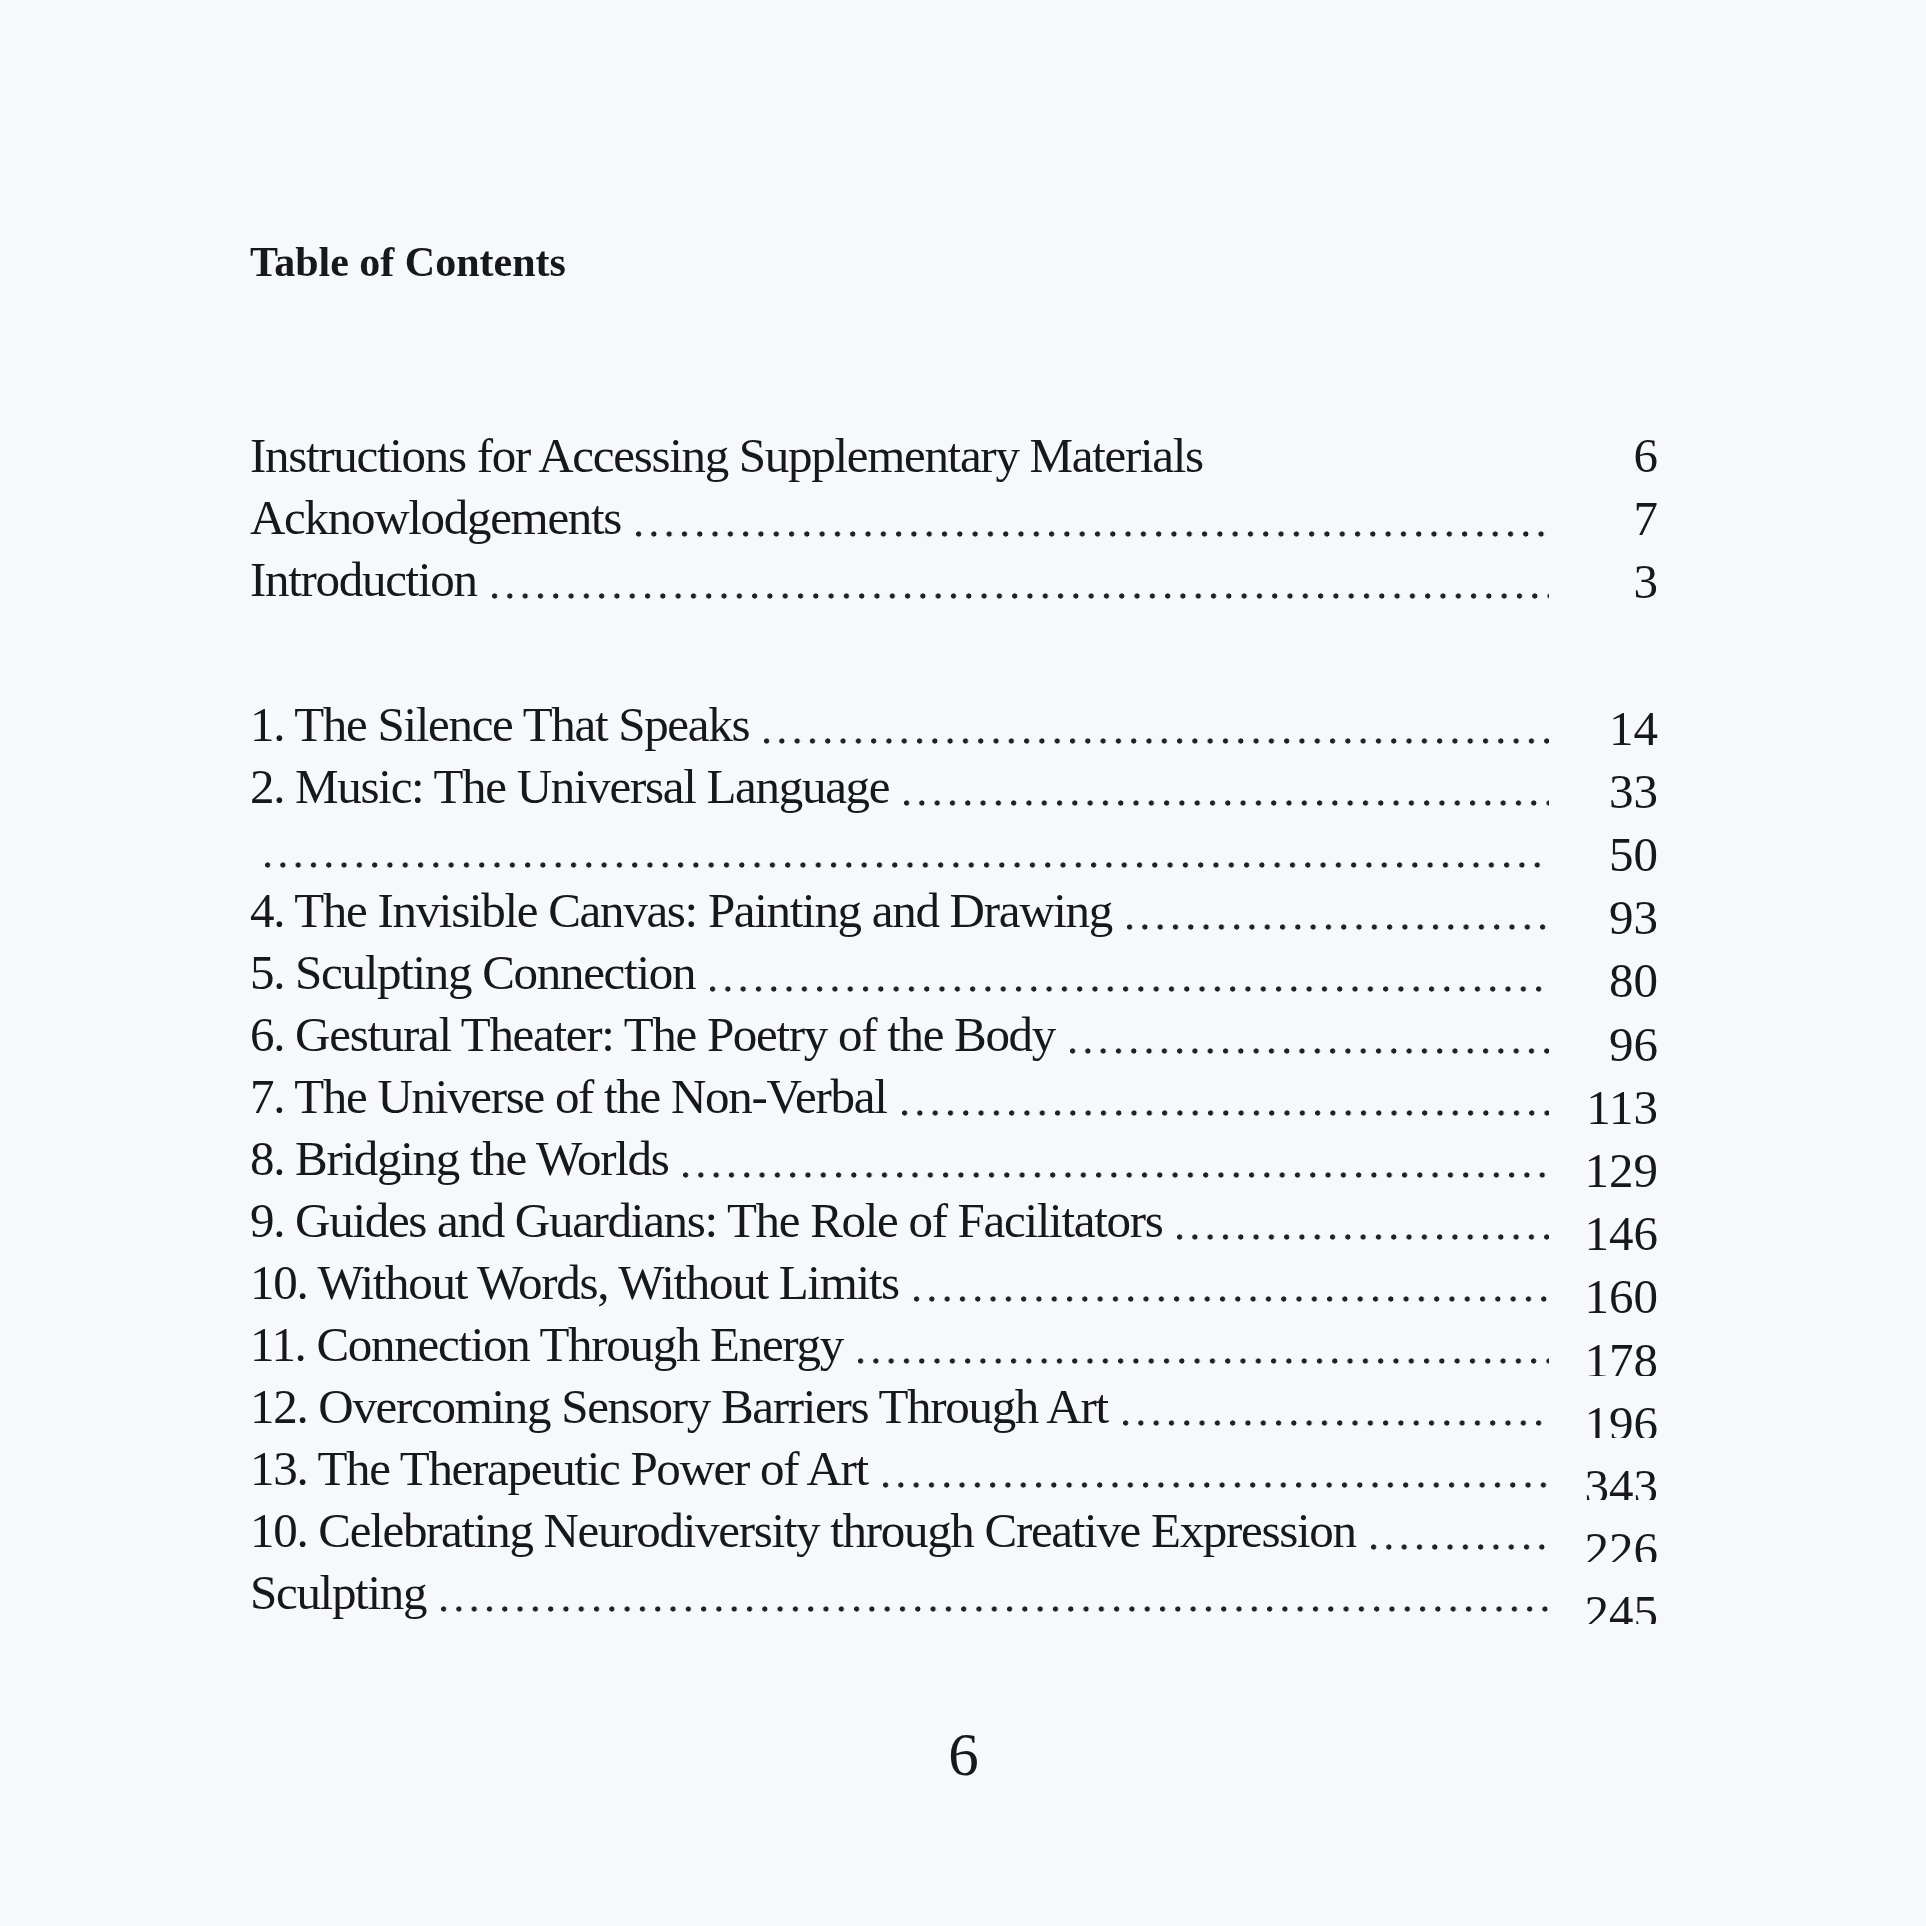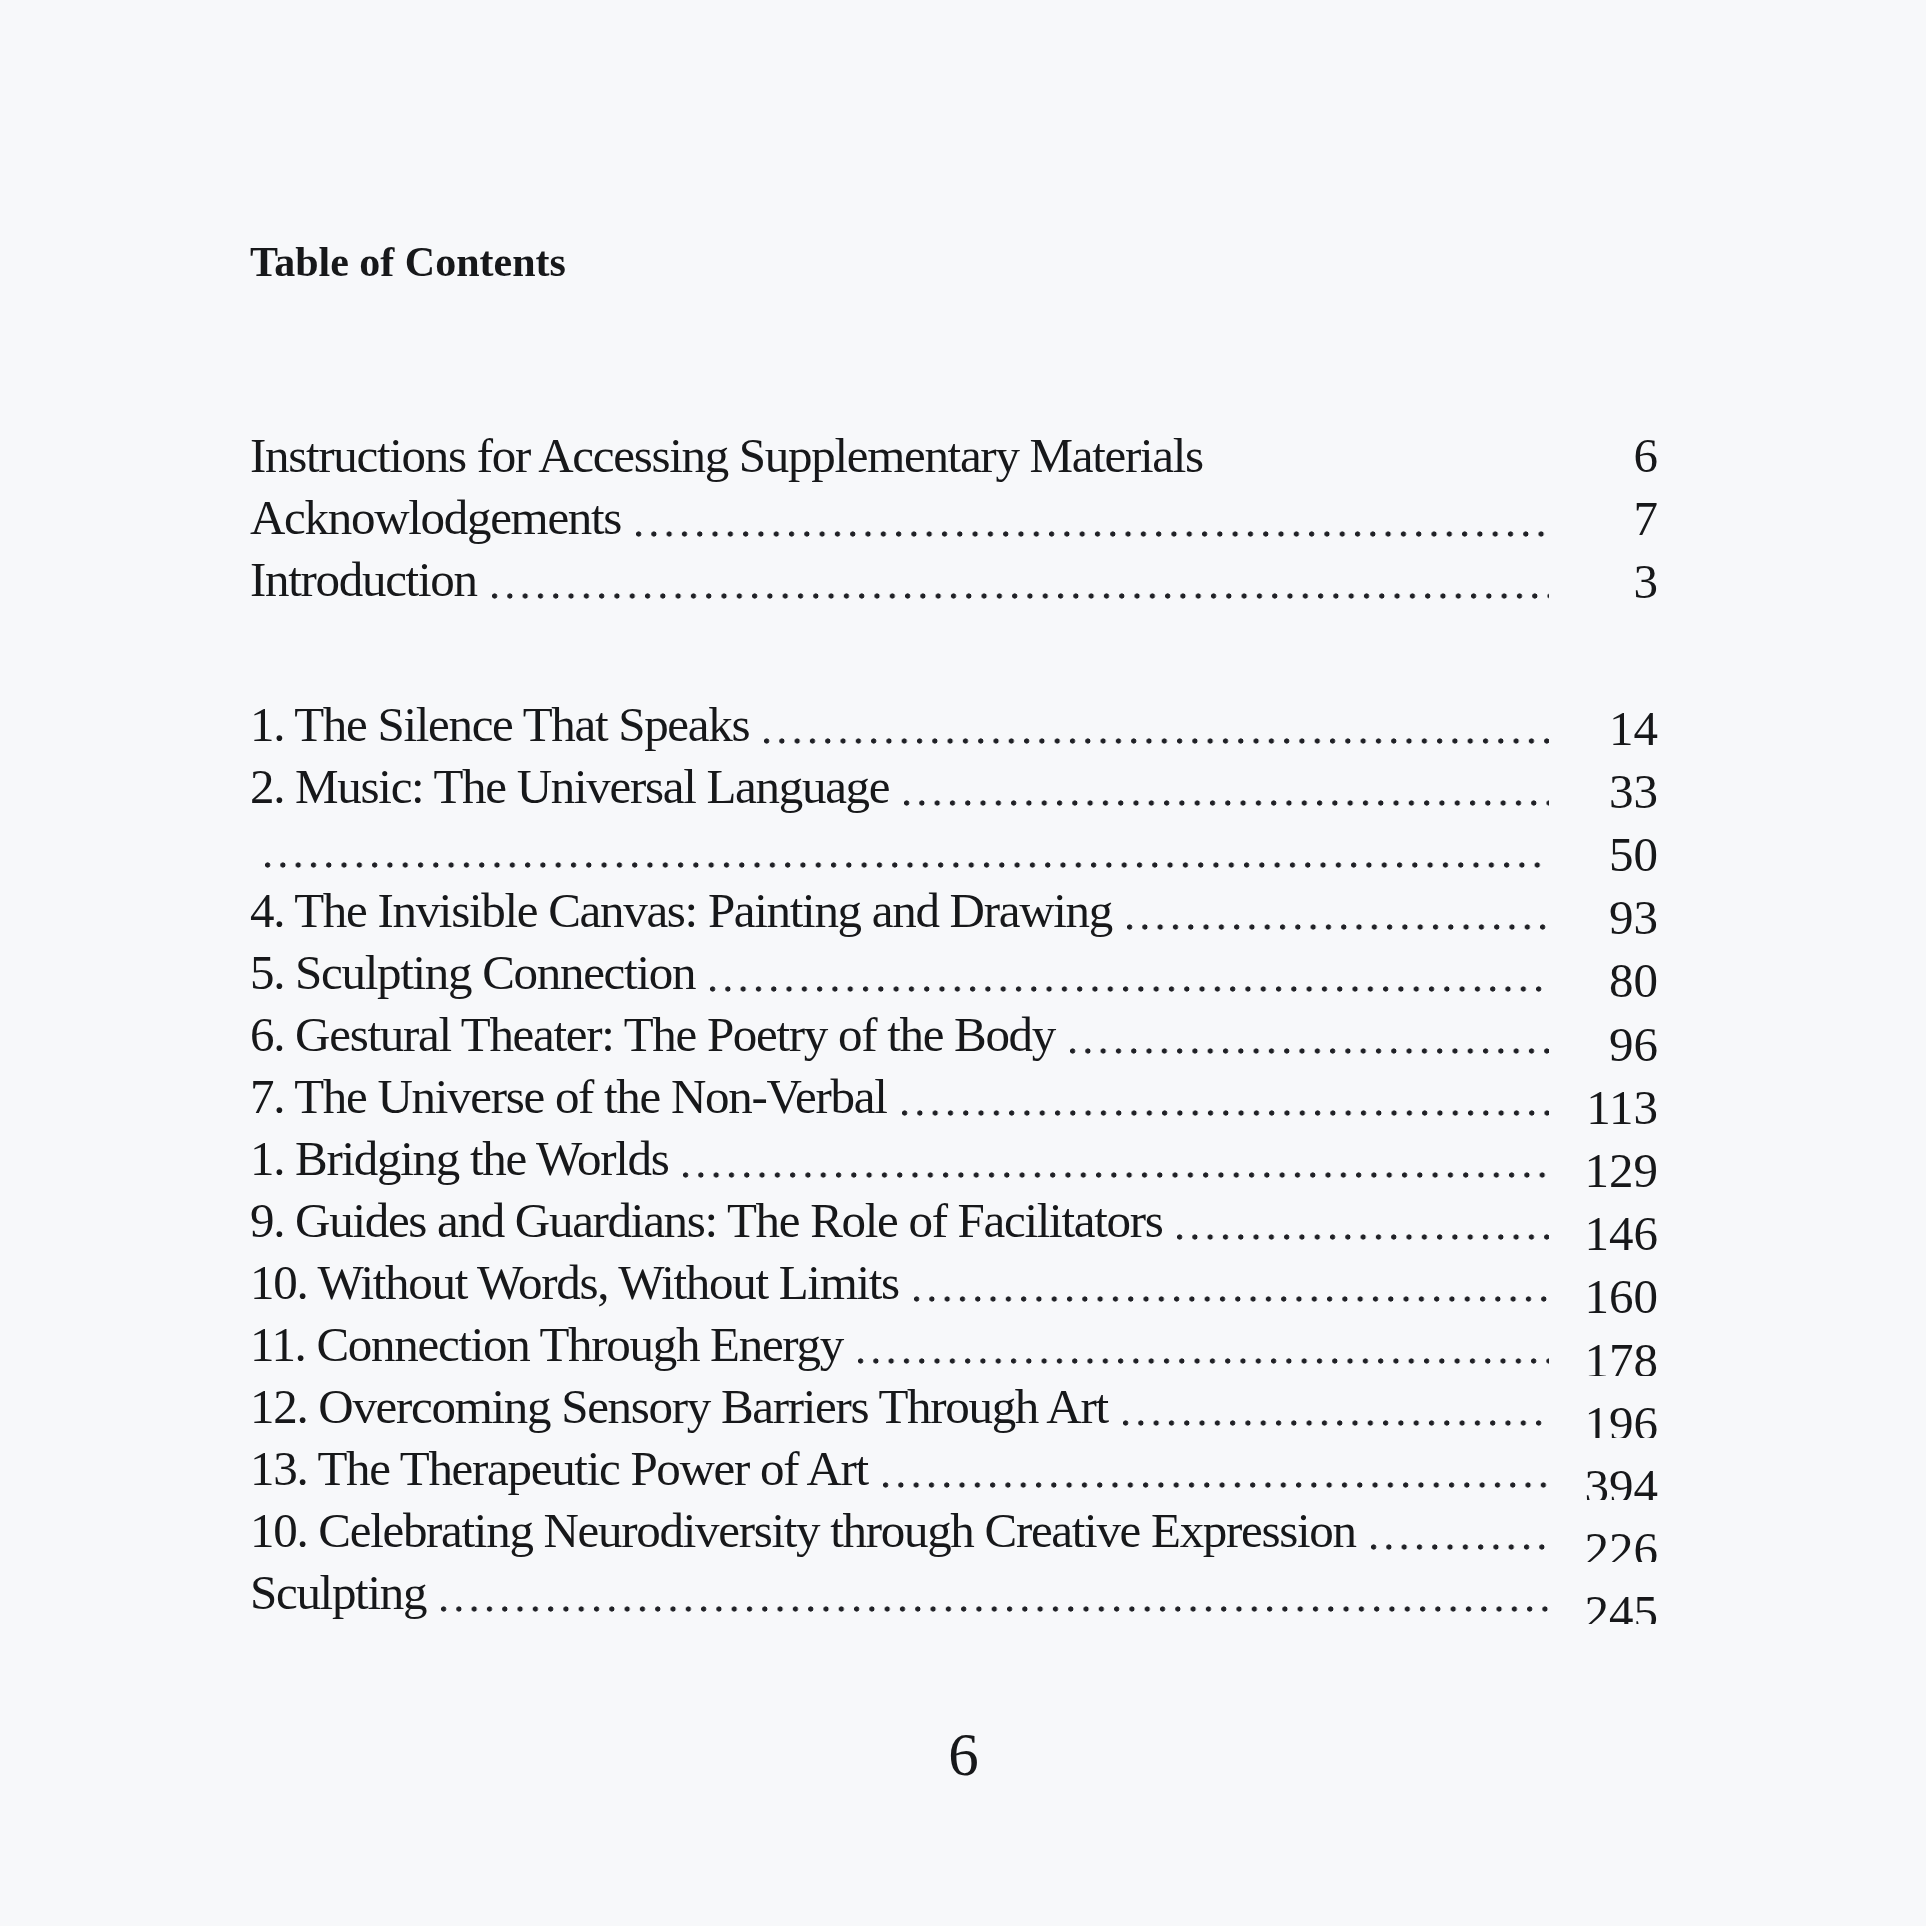--- a/index.html
+++ b/index.html
@@ -146,21 +146,21 @@
       <span class="t">6. Gestural Theater: The Poetry of the Body</span>
       <span class="leader"></span>
       <span class="pg">96</span>
     </div>
     <div class="row" style="--i:9">
       <span class="t">7. The Universe of the Non-Verbal</span>
       <span class="leader"></span>
       <span class="pg">113</span>
     </div>
     <div class="row" style="--i:10">
-      <span class="t">1. Bridging the Worlds</span>
+      <span class="t">8. Bridging the Worlds</span>
       <span class="leader"></span>
       <span class="pg">129</span>
     </div>
     <div class="row" style="--i:11">
       <span class="t">9. Guides and Guardians: The Role of Facilitators</span>
       <span class="leader"></span>
       <span class="pg">146</span>
     </div>
     <div class="row" style="--i:12">
       <span class="t">10. Without Words, Without Limits</span>
@@ -173,21 +173,21 @@
       <span class="pg">178</span>
     </div>
     <div class="row" style="--i:14">
       <span class="t">12. Overcoming Sensory Barriers Through Art</span>
       <span class="leader"></span>
       <span class="pg">196</span>
     </div>
     <div class="row" style="--i:15">
       <span class="t">13. The Therapeutic Power of Art</span>
       <span class="leader"></span>
-      <span class="pg">394</span>
+      <span class="pg">343</span>
     </div>
     <div class="row" style="--i:16">
       <span class="t">10. Celebrating Neurodiversity through Creative Expression</span>
       <span class="leader"></span>
       <span class="pg">226</span>
     </div>
     <div class="row" style="--i:17">
       <span class="t">Sculpting</span>
       <span class="leader"></span>
       <span class="pg">245</span>

